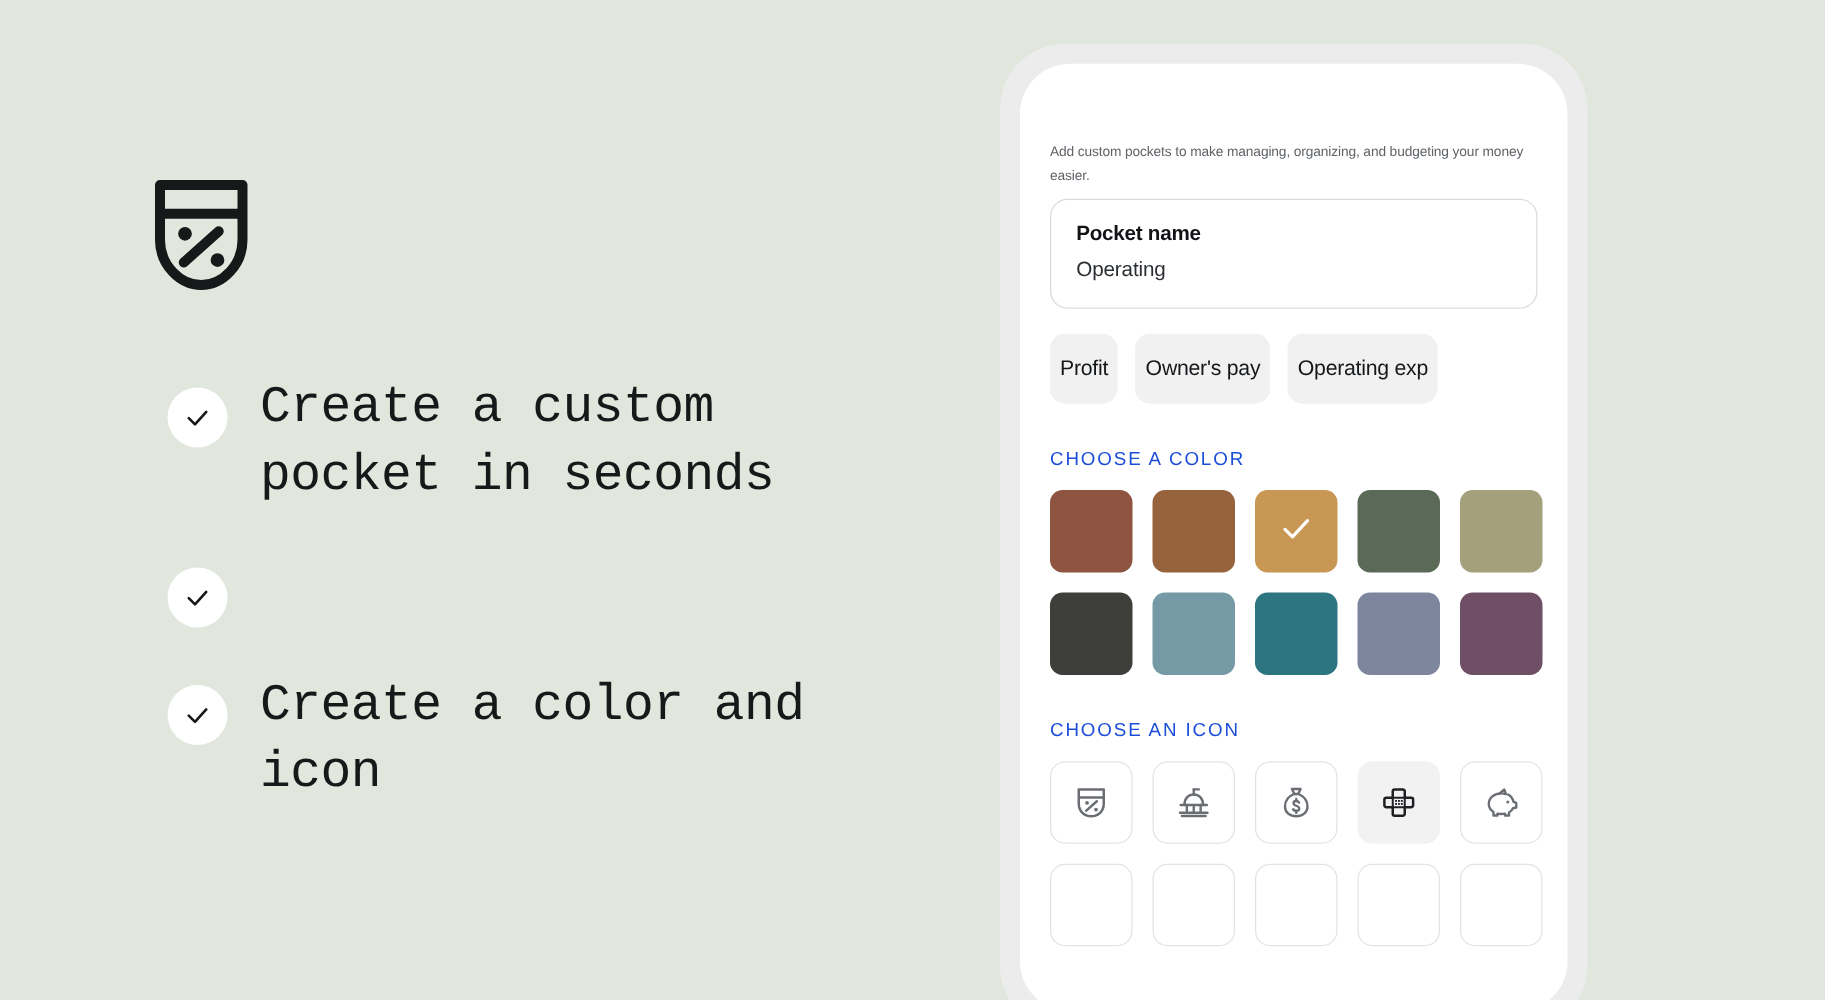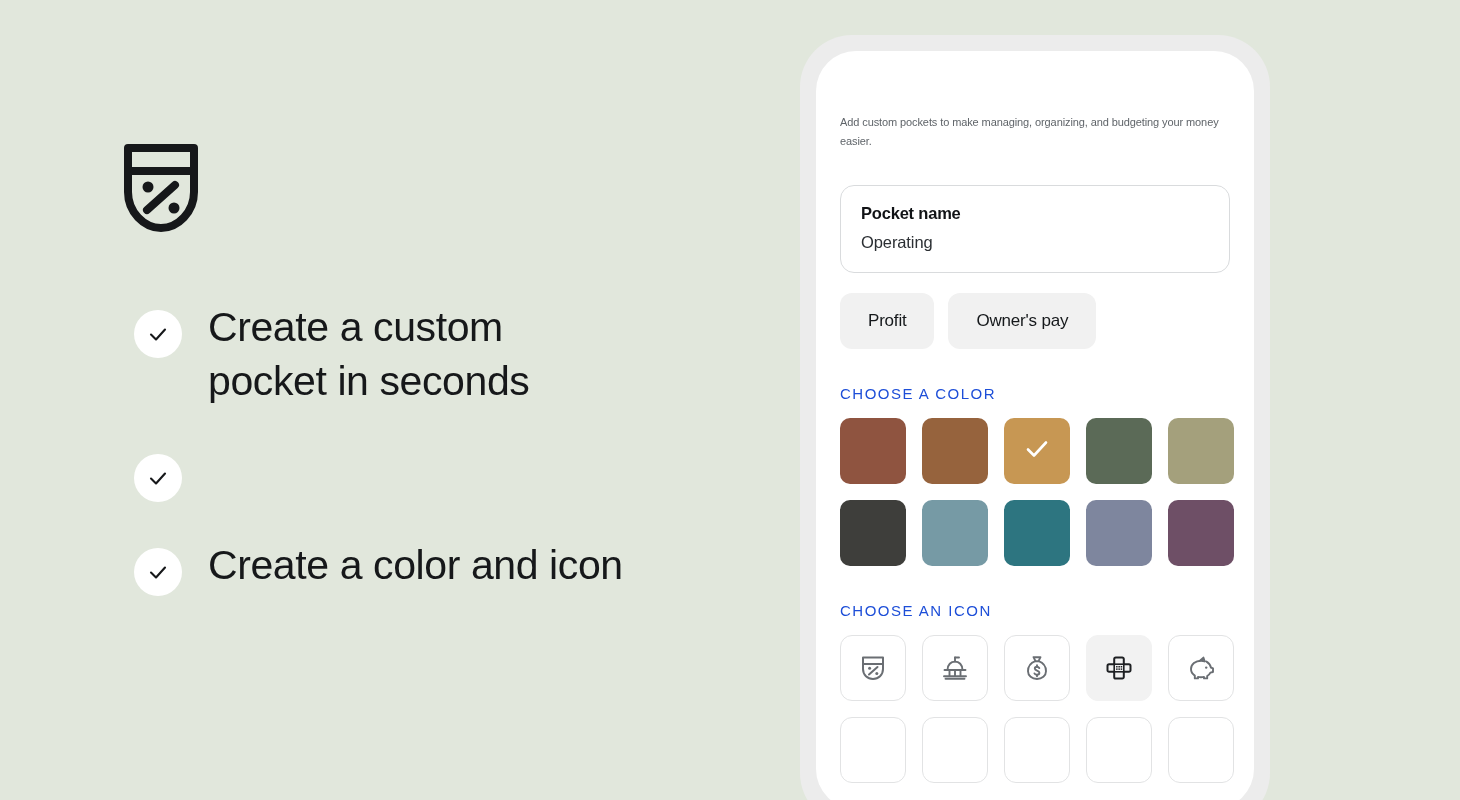--- a/index.html
+++ b/index.html
@@ -14,21 +14,21 @@
     position: relative;
     width: 1460px; height: 800px;
     background: #e1e7dc;
     overflow: hidden;
   }
 
   
   #left-panel {
     position: absolute;
     left: 0; top: 0;
-    width: 790px; height: 736px;
+    width: 790px; height: 736px; font-family: Liberation Mono, monospace;
   }
   #brand-logo {
     position: absolute;
     left: 120px; top: 140px;
     width: 82px; height: 98px;
   }
   #feature-list {
     position: absolute;
     left: 134px; top: 300px;
     width: 620px;
@@ -95,21 +95,21 @@
     margin-top: 14px;
     font-size: 11px;
     line-height: 1.72;
     color: #5f6469;
     letter-spacing: -0.1px;
     max-width: 385px;
   }
 
   
   #pocket-name-field {
-    margin-top: 34px;
+    margin-top: 8px;
     border: 1px solid #d9dbdd;
     border-radius: 14px;
     padding: 18px 20px 20px 20px;
     background: #fff;
   }
   #pocket-name-label {
     font-size: 16.5px;
     font-weight: 700;
     color: #111316;
     letter-spacing: -0.2px;
@@ -126,21 +126,21 @@
     margin-top: 20px;
     display: flex;
     gap: 14px;
     white-space: nowrap;
   }
   .chip {
     flex: 0 0 auto;
     background: #f1f1f1;
     border: none;
     border-radius: 12px;
-    padding: 0 28px;
+    padding: 0 8px;
     height: 56px;
     line-height: 56px;
     font-size: 17px;
     color: #15181b;
     font-family: "Liberation Sans", sans-serif;
     letter-spacing: -0.2px;
     cursor: pointer;
   }
 
   
@@ -250,20 +250,21 @@
         <p id="pocket-subtitle">Add custom pockets to make managing, organizing, and budgeting your money easier.</p>
 
         <div id="pocket-name-field">
           <div id="pocket-name-label">Pocket name</div>
           <div id="pocket-name-value">Operating</div>
         </div>
 
         <div id="suggestion-chips">
           <button class="chip" style="background: rgb(241, 241, 241);">Profit</button>
           <button class="chip" style="background: rgb(241, 241, 241);">Owner's pay</button>
+          <button class="chip" style="background: rgb(241, 241, 241);">Operating exp</button>
         </div>
 
         <div class="section-label">Choose a color</div>
 
         <div id="color-grid">
           <button class="color-swatch" style="background: rgb(143, 84, 64);"></button>
           <button class="color-swatch" style="background: rgb(150, 99, 61);"></button>
           <button class="color-swatch" style="background: rgb(199, 151, 83);">
             <span>
               <svg viewBox="0 0 30 30" width="30" height="30" fill="none">

